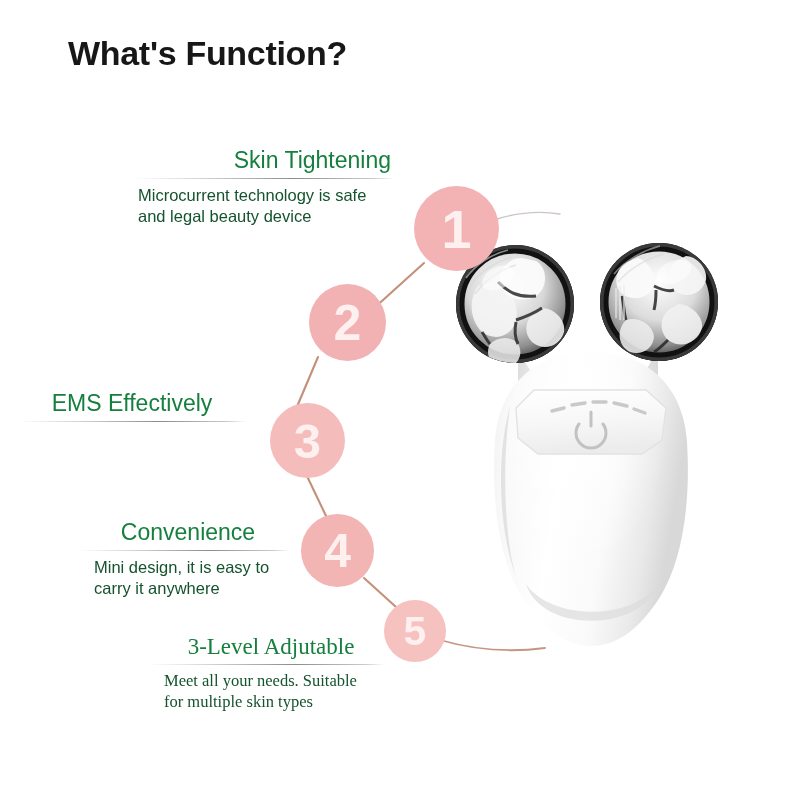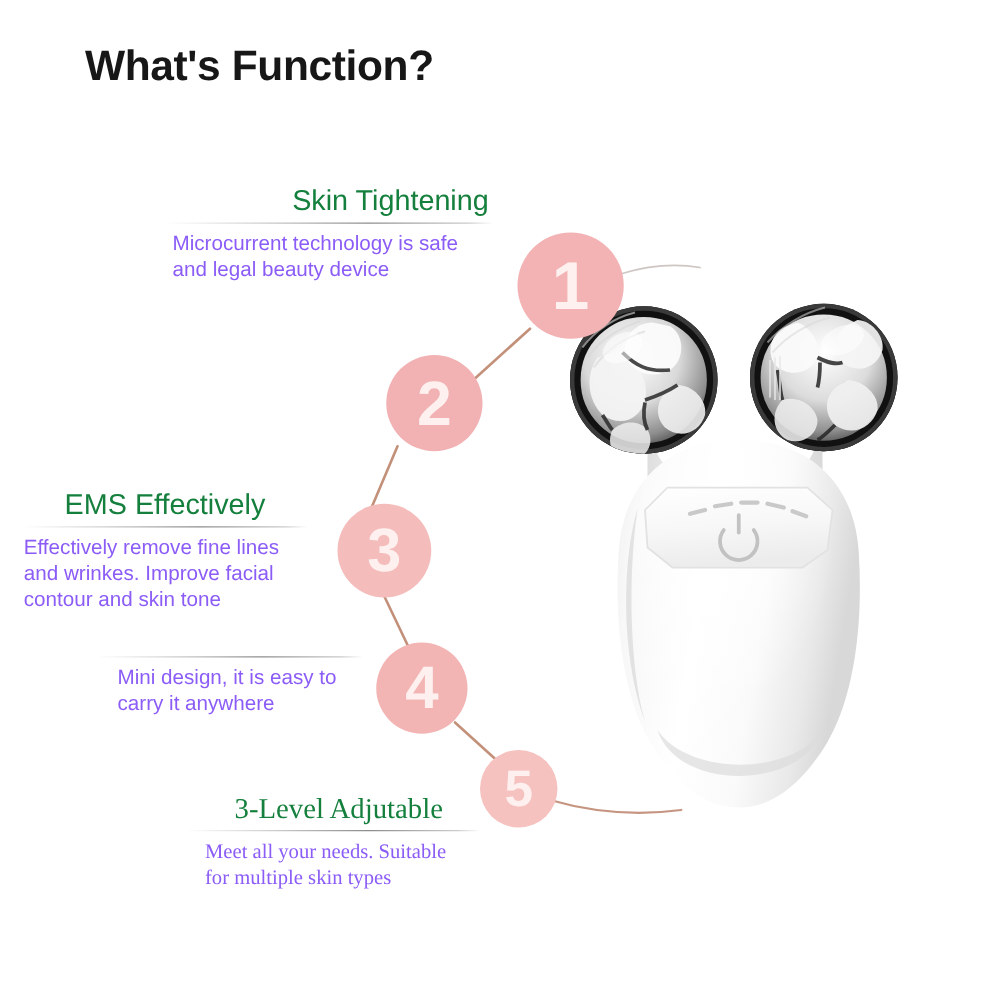--- a/index.html
+++ b/index.html
@@ -53,21 +53,21 @@
     margin-bottom: 6px;
     background: linear-gradient(to right,
        rgba(210,210,210,0) 0%,
        rgba(170,170,170,0.55) 28%,
        rgba(120,120,120,0.85) 62%,
        rgba(150,150,150,0.5) 92%,
        rgba(210,210,210,0) 100%);
   }
   .feature-desc {
     font-size: 16.5px;
-    color: #8b5cf6;
+    color: #14532d;
     line-height: 1.27;
     white-space: pre-line;
   }
 
   .f1 { left: 133px; top: 148px; width: 262px; }
   .f1 .feature-heading { text-align: right; padding-right: 4px; }
   .f1 .feature-desc { text-align: left; padding-left: 5px; }
 
   .f2 { left: 88px; top: 262px; width: 210px; }
   .f2 .feature-heading { text-align: right; padding-right: 2px; }
@@ -151,26 +151,24 @@
     <div class="feature-heading">Skin Tightening</div>
     <div class="feature-rule"></div>
     <div class="feature-desc">Microcurrent technology is safe
 and legal beauty device</div>
   </div>
 
 
   <div class="feature f3">
     <div class="feature-heading">EMS Effectively</div>
     <div class="feature-rule"></div>
-    <div class="feature-desc">Effectively remove fine lines
-and wrinkes. Improve facial
-contour and skin tone</div>
   </div>
 
   <div class="feature f4">
+    <div class="feature-heading">Convenience</div>
     <div class="feature-rule"></div>
     <div class="feature-desc">Mini design, it is easy to
 carry it anywhere</div>
   </div>
 
   <div class="feature f5">
     <div class="feature-heading">3-Level Adjutable</div>
     <div class="feature-rule"></div>
     <div class="feature-desc">Meet all your needs. Suitable
 for multiple skin types</div>

